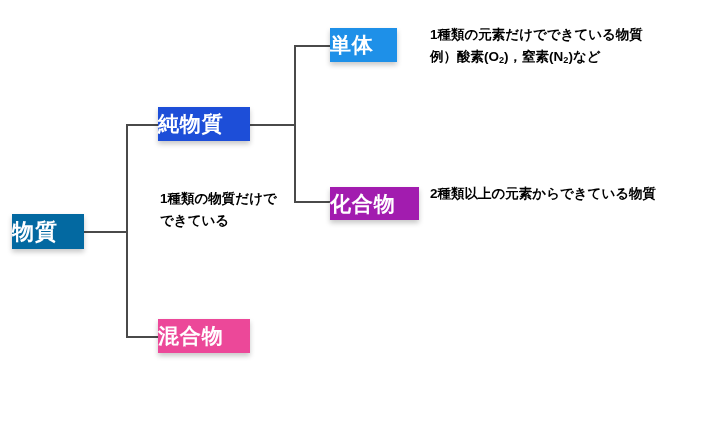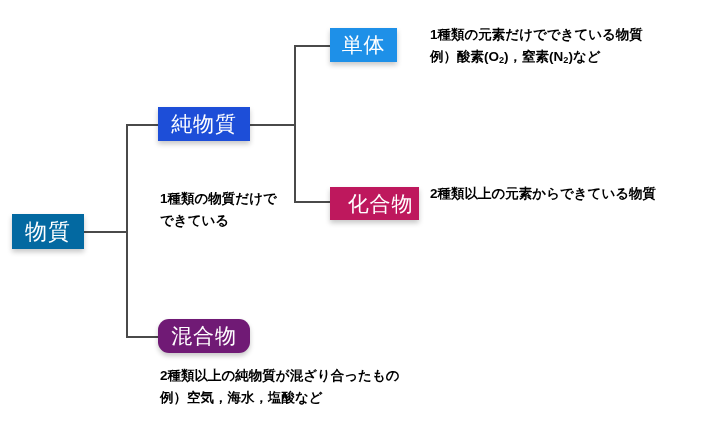--- a/index.html
+++ b/index.html
@@ -24,33 +24,32 @@
     background: #4a4a4a;
   }
   .line.h { height: 2px; }
   .line.v { width: 2px; }
 
   
   .chip {
     position: absolute;
     display: flex;
     align-items: center;
-    justify-content: center;
     color: #ffffff;
-    font-weight: 400;
+    font-weight: 700;
     letter-spacing: 0.04em;
     box-sizing: border-box;
     box-shadow: 0 3px 5px rgba(0, 0, 0, 0.22);
     white-space: nowrap;
   }
   .chip-root   { background: #0369a1; }
   .chip-pure   { background: #1d4ed8; }
   .chip-simple { background: #1e90e8; }
-  .chip-comp   { background: #be185d; padding-left: 12px; }
-  .chip-mix    { background: #701a75; border-radius: 11px; }
+  .chip-comp   { background: #a21caf; }
+  .chip-mix    { background: #ec4899; }
 
   
   .desc {
     position: absolute;
     color: #000000;
     font-size: 13.5px;
     line-height: 22px;
     font-weight: bold;
     white-space: nowrap;
   }
@@ -110,18 +109,14 @@
 
   <div class="desc" style="left:430px; top:24px;">
     <span class="ln">1種類の元素だけでできている物質</span>
     <span class="ln"><span>例）酸素(O</span><sub>2</sub><span>)，窒素(N</span><sub>2</sub><span>)など</span></span>
   </div>
 
   <div class="desc" style="left:430px; top:183px;">
     <span class="ln">2種類以上の元素からできている物質</span>
   </div>
 
-  <div class="desc" style="left:160px; top:365px;">
-    <span class="ln">2種類以上の純物質が混ざり合ったもの</span>
-    <span class="ln">例）空気，海水，塩酸など</span>
-  </div>
 
 </div>
 
 </body></html>

